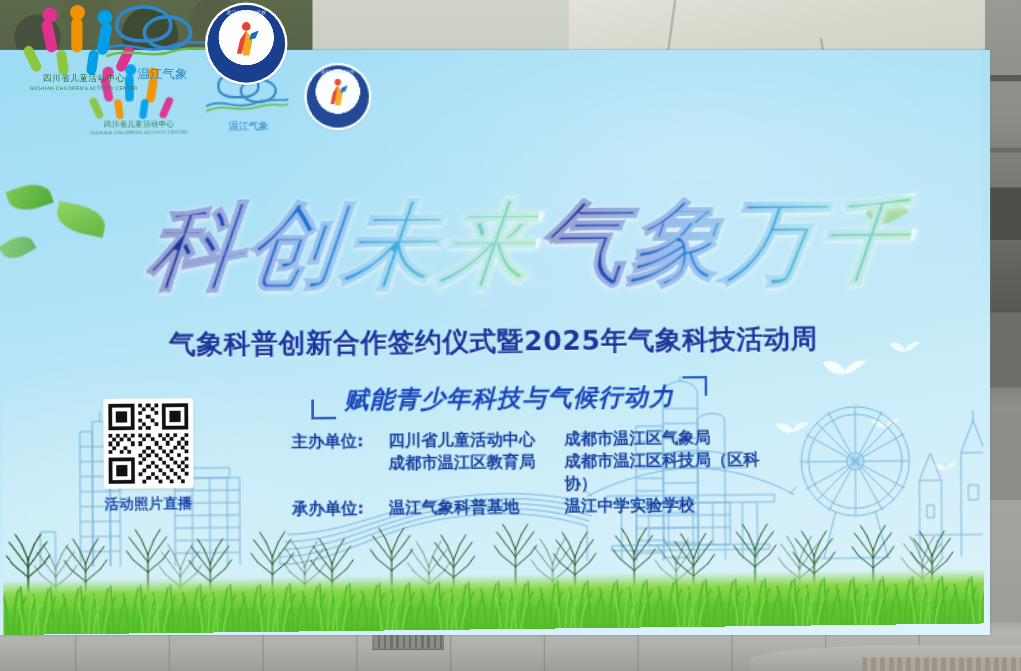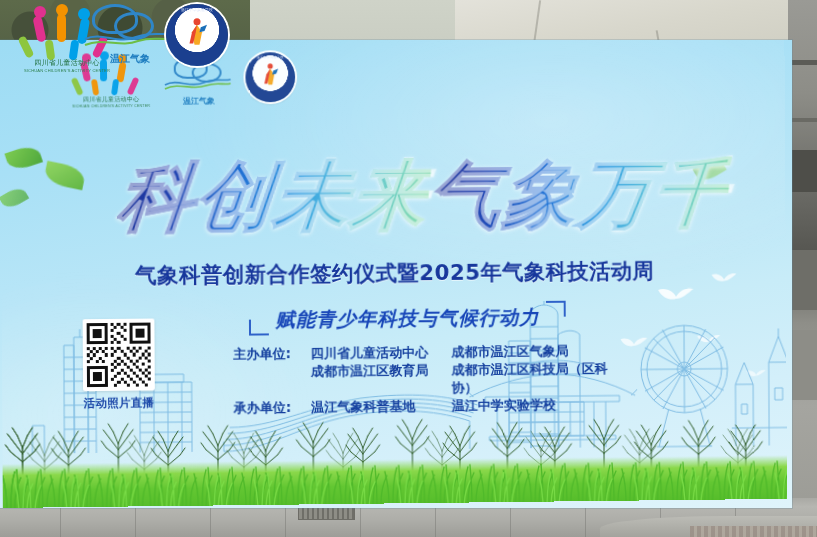--- a/index.html
+++ b/index.html
@@ -76,21 +76,21 @@
   .fig{position:absolute;border-radius:50%;}
 
   .logo-caption{position:absolute;left:0;right:0;text-align:center;
     color:#1f6f3e;letter-spacing:.3px;white-space:nowrap;}
   .logo-caption .en{display:block;color:#2d7f4b;}
 
   
   .wj-wrap{position:relative;width:100%;height:100%;}
   .wj-cloud{position:absolute;border:2.5px solid #2f86c8;border-radius:50%;}
   .wj-text{position:absolute;left:0;right:0;bottom:0;text-align:center;color:#1f7ec0;
-    font-weight:bold;white-space:nowrap;}
+    font-weight:normal;white-space:nowrap;}
 
   
   .emblem{position:absolute;border-radius:50%;
     background:radial-gradient(circle at 50% 42%, #ffffff 0 46%, #1b3f8f 47% 100%);
     box-shadow:0 0 0 2px #ffffff, 0 1px 3px rgba(0,0,0,.35);}
   .emblem .ring-txt{position:absolute;left:0;right:0;top:3px;text-align:center;color:#dbe4f7;}
   .emblem .glyph{position:absolute;left:50%;top:50%;transform:translate(-50%,-52%);}
 
   
   .main-title{position:absolute;left:118px;top:104px;width:580px;height:110px;z-index:4;

